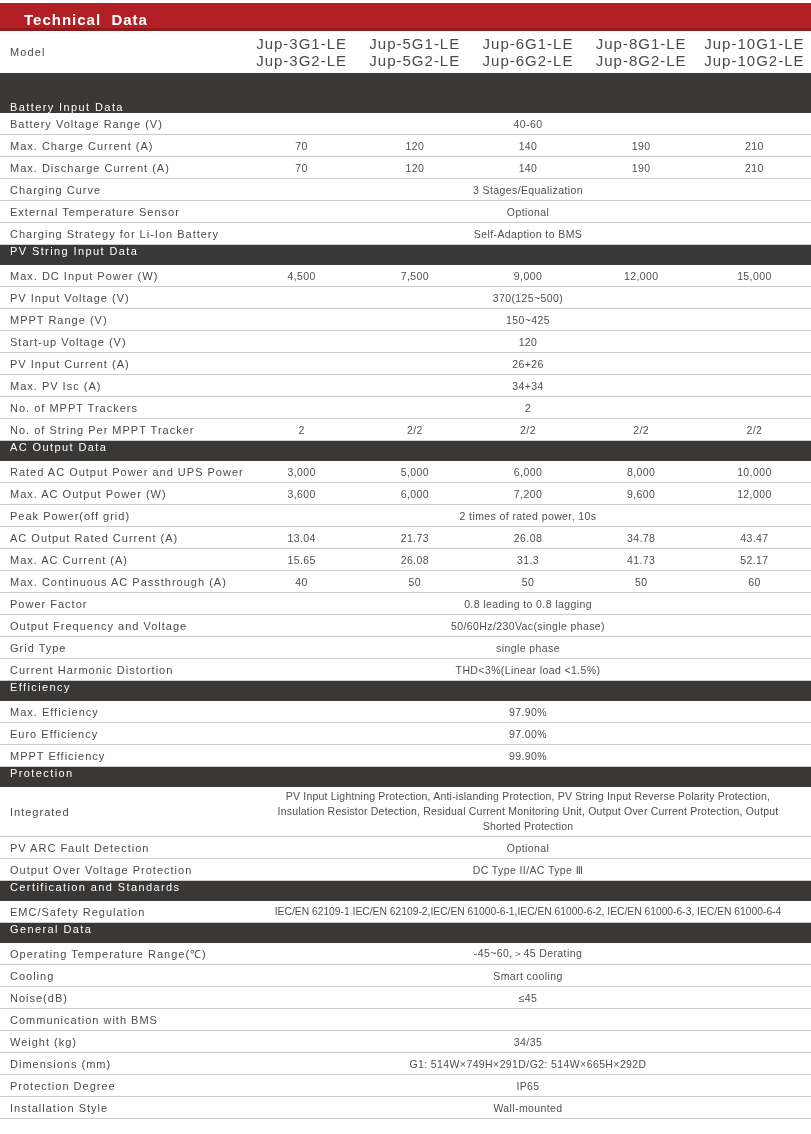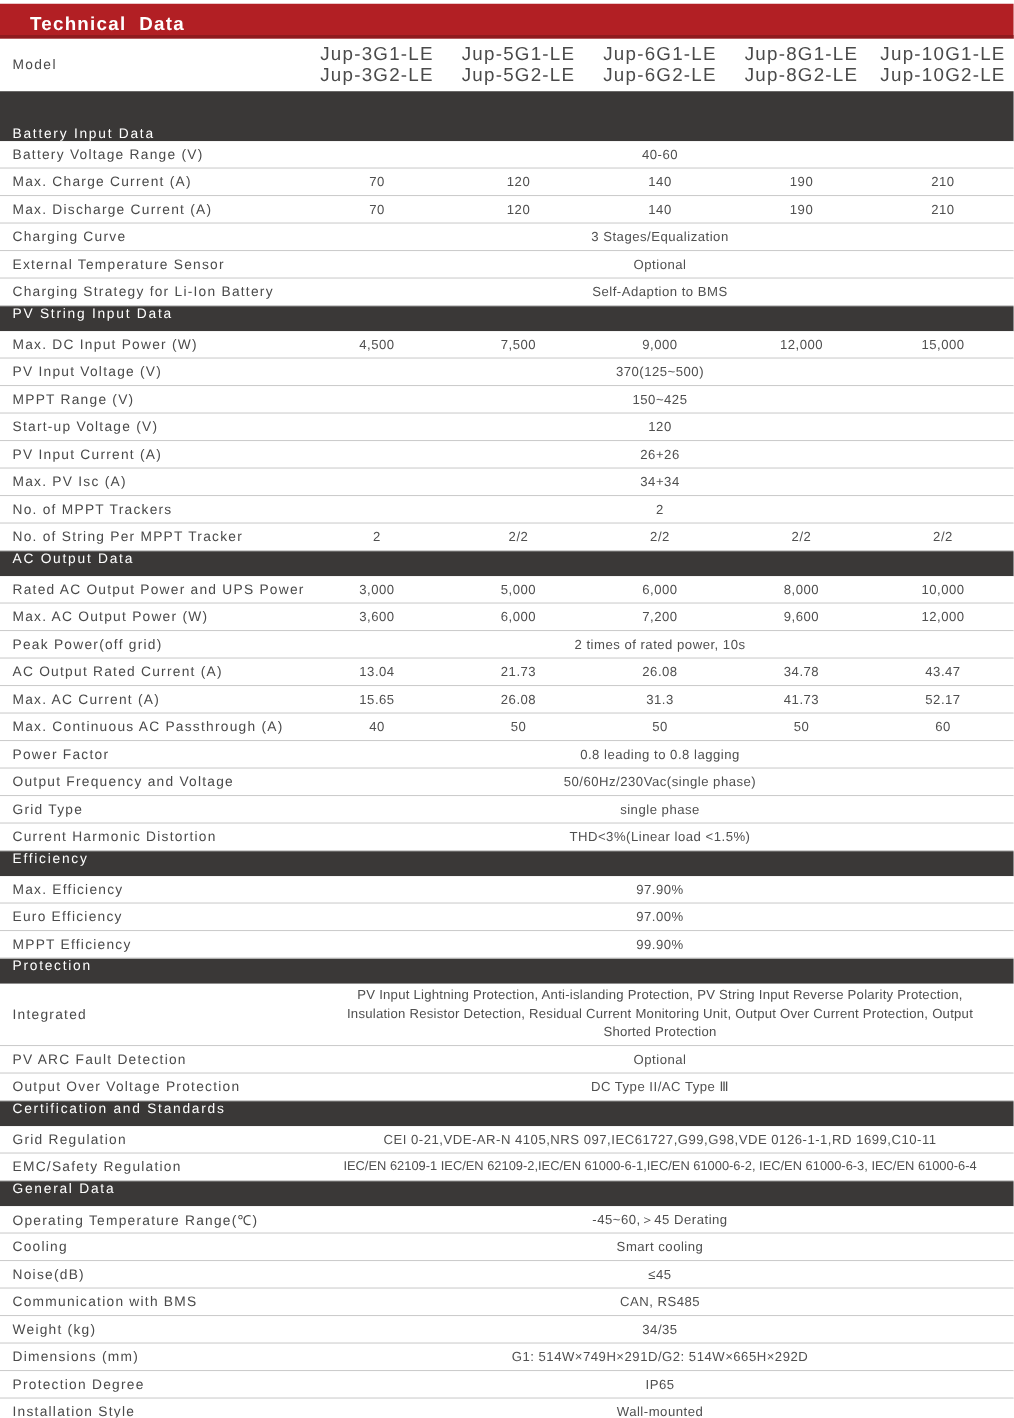--- a/index.html
+++ b/index.html
@@ -18,21 +18,21 @@
     display:flex; align-items:flex-end; padding-left:24px;
   }
   .title-bar .title-text {
     color:#ffffff; font-weight:bold; font-size:15px;
     letter-spacing:1px; white-space:pre;
   }
 
   
   .model-row {
     display:grid; grid-template-columns:245px repeat(5,1fr);
-    height:42px; background:#ffffff;
+    height:42px; background:#ffffff;border-radius:14px;
   }
   .model-label {
     display:flex; align-items:center; padding-left:10px;
     font-size:11px; letter-spacing:1.1px; color:#4a4a4a;
   }
   .model-col {
     display:flex; flex-direction:column; justify-content:space-evenly;
     align-items:center; padding:3px 0;
   }
   .model-name { font-size:15px; letter-spacing:1px; color:#4a4a4a; }
@@ -267,24 +267,20 @@
         <div class="row-label">PV ARC Fault Detection</div>
         <div class="cell">Optional</div>
       </div>
       <div class="row span-row">
         <div class="row-label">Output Over Voltage Protection</div>
         <div class="cell">DC Type II/AC Type Ⅲ</div>
       </div>
       <div class="section-bar">
         <span class="section-title">Certification and Standards</span>
       </div>
-      <div class="row span-row">
-        <div class="row-label">Grid Regulation</div>
-        <div class="cell">CEI 0-21,VDE-AR-N 4105,NRS 097,IEC61727,G99,G98,VDE 0126-1-1,RD 1699,C10-11</div>
-      </div>
       <div class="row span-row wide">
         <div class="row-label">EMC/Safety Regulation</div>
         <div class="cell">IEC/EN 62109-1 IEC/EN 62109-2,IEC/EN 61000-6-1,IEC/EN 61000-6-2, IEC/EN 61000-6-3, IEC/EN 61000-6-4</div>
       </div>
       <div class="section-bar">
         <span class="section-title">General Data</span>
       </div>
       <div class="row span-row">
         <div class="row-label">Operating Temperature Range(℃)</div>
         <div class="cell">-45~60,＞45 Derating</div>
@@ -292,21 +288,20 @@
       <div class="row span-row">
         <div class="row-label">Cooling</div>
         <div class="cell">Smart cooling</div>
       </div>
       <div class="row span-row">
         <div class="row-label">Noise(dB)</div>
         <div class="cell">≤45</div>
       </div>
       <div class="row span-row">
         <div class="row-label">Communication with BMS</div>
-        <div class="cell">CAN, RS485</div>
       </div>
       <div class="row span-row">
         <div class="row-label">Weight (kg)</div>
         <div class="cell">34/35</div>
       </div>
       <div class="row span-row">
         <div class="row-label">Dimensions (mm)</div>
         <div class="cell">G1: 514W×749H×291D/G2: 514W×665H×292D</div>
       </div>
       <div class="row span-row">

